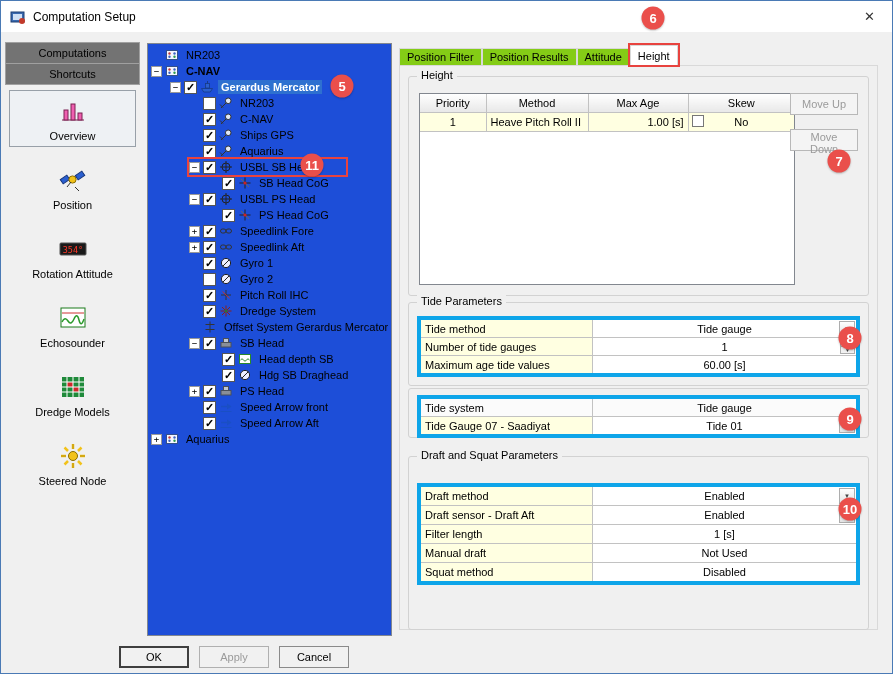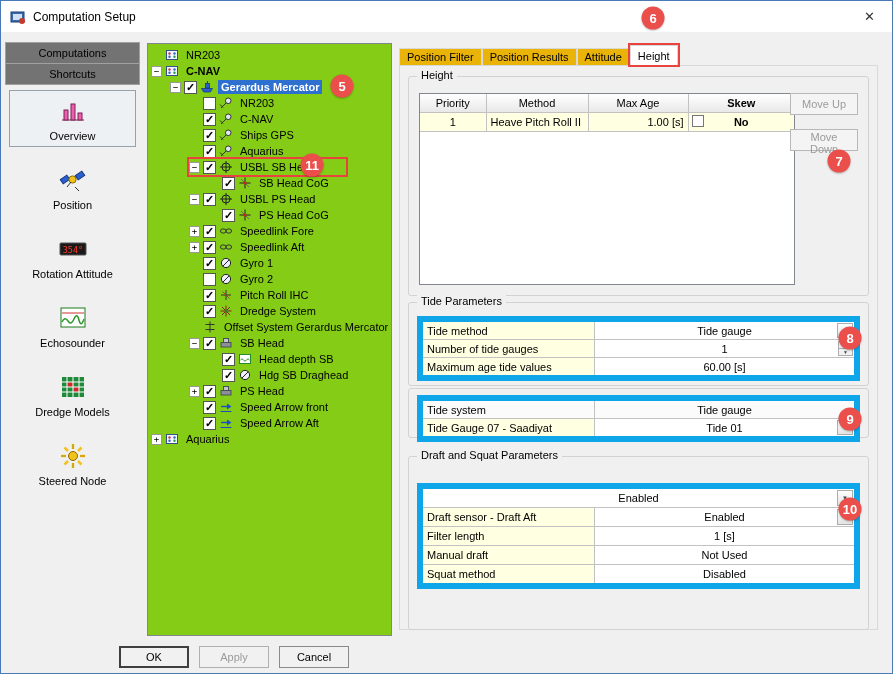--- a/index.html
+++ b/index.html
@@ -15,63 +15,63 @@
   
   .sidebar{position:absolute;left:4px;top:41px;width:135px;bottom:37px;}
   .side-btn{height:20px;border:1px solid #a0a0a0;background:#737373;display:flex;align-items:center;justify-content:center;}
   .side-btn + .side-btn{margin-top:-1px;}
   .side-list{margin-top:5px;}
   .side-item{margin:2px 4px 12px;padding:6px 0 4px;text-align:center;border:1px solid transparent;}
   .side-item.selected{border-color:#98a0a8;background:#eef1f4;}
   .side-item .lbl{display:block;margin-top:5px;}
   .side-item svg{display:block;margin:0 auto;}
   
-  .tree-panel{position:absolute;left:146px;top:42px;width:245px;bottom:37px;background:#84cc16;
+  .tree-panel{position:absolute;left:146px;top:42px;width:245px;bottom:37px;background:#1d4ed8;
     border:1px solid #82878f;box-sizing:border-box;padding:3px 0 0 3px;overflow:hidden;}
   .trow{height:16px;display:flex;align-items:center;white-space:nowrap;}
   .trow-inner{display:inline-flex;align-items:center;height:16px;}
   .trow-inner.outlined{outline:2px solid #e8433f;padding-right:28px;}
   .expander{width:11px;height:11px;box-sizing:border-box;border:1px solid #999;background:#fff;font-size:9px;
     line-height:9px;text-align:center;margin-right:3px;flex:none;font-family:"DejaVu Sans Mono",monospace;}
   .expander-blank{width:14px;flex:none;}
   .tcheck{width:13px;height:13px;box-sizing:border-box;border:1px solid #555;background:#fff;margin-right:3px;
     font-size:11px;line-height:11px;text-align:center;font-weight:bold;flex:none;}
   .ticon{width:15px;height:14px;margin-right:3px;display:inline-flex;flex:none;}
   .tlabel{padding:1px 3px;}
   .tlabel.selected{background:#2e70d0;color:#fff;font-weight:bold;}
   .tlabel.bold{font-weight:bold;}
   
   .tabs{position:absolute;left:398px;top:45px;height:19px;display:flex;align-items:flex-end;z-index:2;}
-  .tab{box-sizing:border-box;height:17px;padding:2px 7px 0;border:1px solid #d9d9d9;border-bottom:none;background:#eab308;}
+  .tab{box-sizing:border-box;height:17px;padding:2px 7px 0;border:1px solid #d9d9d9;border-bottom:none;background:#84cc16;}
   .tab.active{height:20px;padding-top:4px;background:#fff;position:relative;z-index:3;}
   .tab.outlined{outline:2px solid #e8433f;}
   .tabpage{position:absolute;left:398px;top:64px;width:479px;bottom:43px;border:1px solid #d9d9d9;
     background:#f0f0f0;box-sizing:border-box;}
   .group{position:absolute;left:8px;right:8px;border:1px solid #d2d2d2;border-radius:3px;}
   .gtitle{position:absolute;top:-8px;left:8px;background:#f0f0f0;padding:0 4px;}
   #grp-height{top:10px;height:218px;}
   #grp-tide{top:236px;height:82px;}
   #grp-tidesys{top:322px;height:48px;}
   #grp-draft{top:390px;height:172px;text-align:center;}
   
   .htable-wrap{position:absolute;left:10px;top:16px;width:374px;bottom:10px;background:#fff;border:1px solid #82878f;}
   table.htable{border-collapse:collapse;width:100%;font-size:11px;table-layout:fixed;}
   .htable th{font-weight:normal;height:18px;background:linear-gradient(#ffffff,#e8e8e8);
     border:1px solid #c2c2c2;border-top:none;padding:0 3px;overflow:hidden;}
   .htable th:first-child,.htable td:first-child{border-left:none;}
-  .htable th:last-child,.htable td:last-child{border-right:none;font-weight:bold;}
+  .htable th:last-child,.htable td:last-child{border-right:none;}
   .htable td{height:18px;background:#ffffe1;border:1px solid #c2c2c2;padding:0 4px;overflow:hidden;}
   .htable td.c{text-align:center;} .htable td.r{text-align:right;}
   .skew-cell{position:relative;text-align:center;}
   .skew-check{position:absolute;left:3px;top:2px;width:12px;height:12px;border:1px solid #777;background:#fff;box-sizing:border-box;}
   .move-btn{position:absolute;right:10px;width:68px;height:22px;font-size:11px;font-family:inherit;
     color:#9b9b9b;background:#f4f4f4;border:1px solid #b8b8b8;}
   #btn-moveup{top:16px;} #btn-movedown{top:52px;}
   
-  .ptable-wrap{position:absolute;left:8px;right:8px;background:#737373;border:6px solid #0ea5e9;}
+  .ptable-wrap{position:absolute;left:8px;right:8px;background:#737373;border:4px solid #0ea5e9;}
   #tide-params-wrap{top:13px;} #tidesys-wrap{top:6px;} #draft-wrap{top:26px;}
   .prow{display:flex;height:17px;border-top:1px solid #c2c2c2;font-size:11px;}
   .prow.h18{height:18px;}
   .prow:first-child{border-top:none;}
   .plabel{width:172px;background:#ffffe1;border-right:1px solid #c2c2c2;display:flex;align-items:center;
     padding-left:4px;box-sizing:border-box;overflow:hidden;}
   .plabel.header{background:#fbfbfb;}
   .pvalue{flex:1;display:flex;align-items:center;justify-content:center;position:relative;background:#fff;}
   .pvalue.header{background:#fbfbfb;}
   .dropbtn{position:absolute;right:1px;top:1px;bottom:1px;width:16px;background:linear-gradient(#fefefe,#e4e4e4);
@@ -582,20 +582,21 @@
               <span class="dropbtn">▼</span>
             </div>
           </div>
         </div>
     </div>
 
     <div class="group" id="grp-draft">
       <span class="gtitle">Draft and Squat Parameters</span>
       <div class="ptable-wrap" id="draft-wrap">
           <div class="prow h18">
+            <div class="plabel">Draft method</div>
             <div class="pvalue">
               <span>Enabled</span>
               <span class="dropbtn">▼</span>
             </div>
           </div>
           <div class="prow h18">
             <div class="plabel">Draft sensor - Draft Aft</div>
             <div class="pvalue">
               <span>Enabled</span>
               <span class="dropbtn">▼</span>

